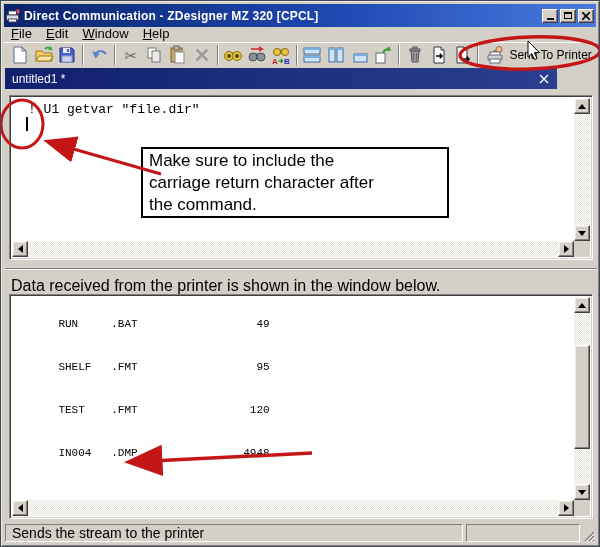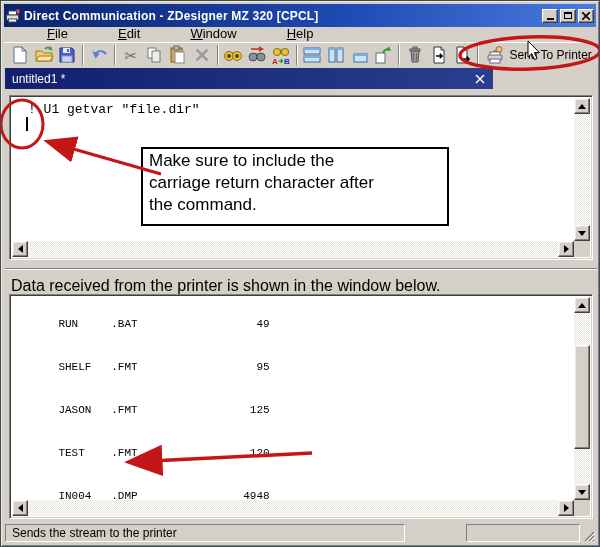--- a/index.html
+++ b/index.html
@@ -18,32 +18,32 @@
     white-space:nowrap;overflow:hidden;flex:1;letter-spacing:.2px;}
   .tb-btns{display:flex;gap:2px;margin-left:4px;}
   .tbb{width:16px;height:14px;background:#d4d0c8;border:1px solid;
     border-color:#fff #404040 #404040 #fff;box-shadow:inset -1px -1px 0 #808080;
     display:flex;align-items:center;justify-content:center;}
   .glyph-min{width:7px;height:2px;background:#000;margin-top:7px;}
   .glyph-max{width:8px;height:7px;border:1px solid #000;border-top:2px solid #000;}
   
   .menubar{position:absolute;left:3px;top:23px;right:3px;height:18px;
     display:flex;align-items:center;font-size:13px;color:#000;}
-  .menu-item{padding:1px 7px;cursor:default;margin-left:36px;}
+  .menu-item{padding:1px 7px;cursor:default;}
   .menu-item::first-letter{text-decoration:underline;}
   
   .toolbar{position:absolute;left:3px;top:41px;right:3px;height:25px;
     display:flex;align-items:center;border-top:1px solid #fff;padding-left:4px;}
   .tbtn{width:25px;height:22px;display:flex;align-items:center;justify-content:center;}
   .uicon{font-size:15px;color:#6a6a6a;line-height:1;}
   .sep{width:2px;height:20px;border-left:1px solid #808080;border-right:1px solid #fff;margin:0 3px;}
   .send-btn{display:flex;align-items:center;gap:3px;padding:2px 4px;height:22px;}
   .send-label{font-size:12px;color:#000;white-space:nowrap;}
   
-  .tabbar{position:absolute;left:4px;top:67px;width:488px;height:21px;
+  .tabbar{position:absolute;left:4px;top:67px;width:552px;height:21px;
     display:flex;align-items:center;
     background:linear-gradient(90deg,#101f6e,#2a3f8f);}
   .tab-title{color:#fff;font-size:12px;margin-left:7px;flex:1;}
   .tab-close{margin-right:8px;}
   
   .sunken{background:#fff;border:1px solid;border-color:#808080 #fff #fff #808080;
     box-shadow:inset 1px 1px 0 #404040, inset -1px -1px 0 #d4d0c8;}
   .editor{position:absolute;left:8px;top:94px;width:584px;height:165px;}
   .editor-text{position:absolute;left:2px;top:2px;right:18px;bottom:18px;background:#fff;
     padding:4px 0 0 16px;overflow:hidden;}
@@ -60,39 +60,39 @@
     display:flex;align-items:center;justify-content:center;}
   .sb-btn.t{top:0;} .sb-btn.b{bottom:0;} .sb-btn.l{left:0;} .sb-btn.r{right:0;}
   .tri{width:0;height:0;display:block;}
   .tri-up{border:4px solid transparent;border-top:0;border-bottom:5px solid #000;}
   .tri-down{border:4px solid transparent;border-bottom:0;border-top:5px solid #000;}
   .tri-left{border:4px solid transparent;border-left:0;border-right:5px solid #000;}
   .tri-right{border:4px solid transparent;border-right:0;border-left:5px solid #000;}
   .sb-thumb{position:absolute;left:0;width:16px;background:#d4d0c8;border:1px solid;
     border-color:#fff #404040 #404040 #fff;box-shadow:inset -1px -1px 0 #808080, inset 1px 1px 0 #ece9d8;}
   
-  .callout{position:absolute;left:140px;top:146px;width:308px;height:79px;background:#fff;
+  .callout{position:absolute;left:140px;top:146px;width:308px;height:71px;background:#fff;
     border:2px solid #000;padding:1px 6px;z-index:5;}
   .callout div{font-size:17px;line-height:22px;color:#000;}
   
   .groove{position:absolute;left:4px;top:267px;width:592px;height:2px;
     border-top:1px solid #808080;border-bottom:1px solid #fff;}
   .recv-label{position:absolute;left:10px;top:276px;font-size:16px;color:#000;}
   .databox{position:absolute;left:8px;top:293px;width:584px;height:225px;}
   .data-text{position:absolute;left:2px;top:2px;right:18px;bottom:18px;background:#fff;
     padding:6px 0 0 20px;overflow:hidden;}
   .data-line{font:11px/14.3px "Liberation Mono","DejaVu Sans Mono",monospace;white-space:pre;color:#000;}
   .col-name{display:inline-block;width:8ch;}
   .col-ext{display:inline-block;width:4ch;}
   .col-size{display:inline-block;width:20ch;text-align:right;}
   
   .statusbar{position:absolute;left:3px;right:3px;bottom:3px;height:21px;}
   .status-cell{position:absolute;top:2px;bottom:1px;border:1px solid;
     border-color:#808080 #fff #fff #808080;display:flex;align-items:center;}
-  .cell1{left:1px;width:400px;padding-left:6px;font-size:12px;color:#000;}
+  .cell1{left:1px;width:458px;padding-left:6px;font-size:14px;color:#000;}
   .cell2{left:462px;right:16px;}
   .grip{position:absolute;right:1px;bottom:1px;}
   
   .anno{position:absolute;left:0;top:0;z-index:9;pointer-events:none;}
 </style>
 </head>
 <body>
 
 <div class="window">
 
@@ -317,23 +317,20 @@
     <div class="data-text">
       <div>
   <div class="data-line file-row">
     <span class="col-name">RUN</span><span class="col-ext">.BAT</span><span class="col-size">49</span>
   </div>
 
   <div class="data-line file-row">
     <span class="col-name">SHELF</span><span class="col-ext">.FMT</span><span class="col-size">95</span>
   </div>
 
-  <div class="data-line file-row">
-    <span class="col-name">JASON</span><span class="col-ext">.FMT</span><span class="col-size">125</span>
-  </div>
 
   <div class="data-line file-row">
     <span class="col-name">TEST</span><span class="col-ext">.FMT</span><span class="col-size">120</span>
   </div>
 
   <div class="data-line file-row">
     <span class="col-name">IN004</span><span class="col-ext">.DMP</span><span class="col-size">4948</span>
   </div>
 
 </div>

